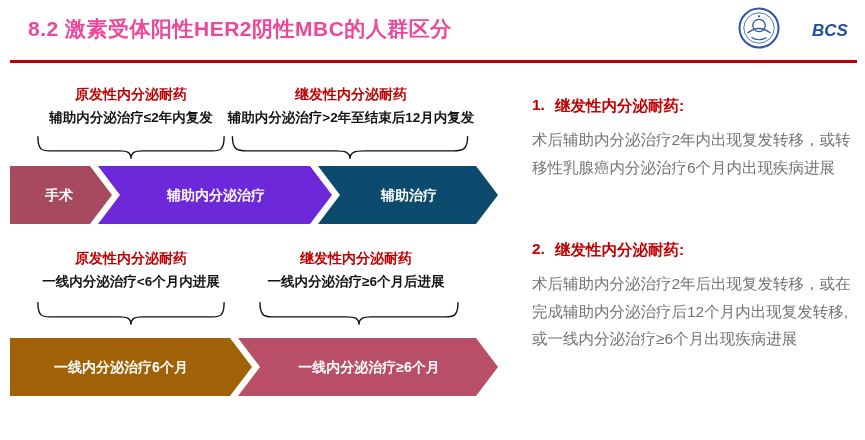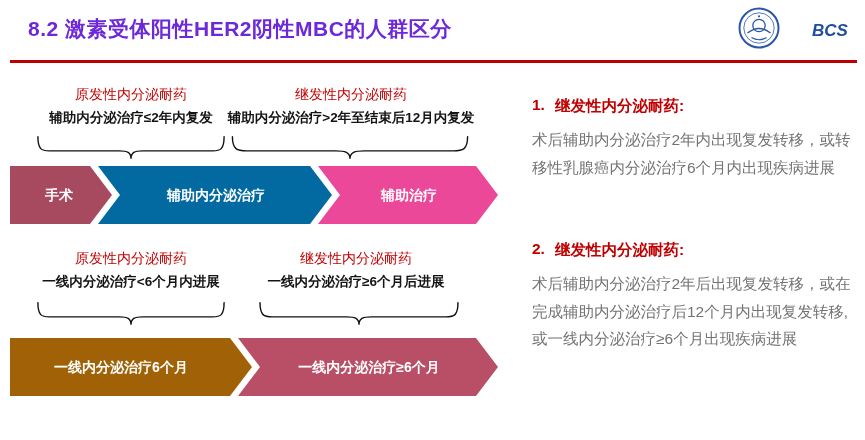--- a/index.html
+++ b/index.html
@@ -4,28 +4,28 @@
 <style>
   * { margin:0; padding:0; box-sizing:border-box; }
   html,body { background:#e9e9e9; }
   body { font-family:"Liberation Sans","DejaVu Sans",sans-serif; }
   .slide {
     position:relative; width:865px; height:440px; background:#ffffff;
     overflow:hidden; margin:0 auto;
   }
   .page-title {
     position:absolute; left:28px; top:15px; font-size:21px; font-weight:bold;
-    color:#6d28d9; letter-spacing:0.5px; white-space:nowrap;
+    color:#ec4899; letter-spacing:0.5px; white-space:nowrap;
   }
   .accent-line { position:absolute; left:10px; top:60px; width:847px; height:3px; }
   .logo-blue { position:absolute; left:738px; top:7px; width:42px; height:42px; }
   .logo-bcs  { position:absolute; left:790px; top:10px; width:68px; height:38px; }
 
   .label-block { position:absolute; text-align:center; }
-  .label-title { font-size:14px; font-weight:normal; white-space:nowrap; }
+  .label-title { font-size:14px; font-weight:bold; white-space:nowrap; }
   .label-sub   { font-size:13.5px; font-weight:bold; color:#141414; margin-top:5px; white-space:nowrap; }
 
   .brace { position:absolute; height:26px; }
   .brace svg { width:100%; height:100%; display:block; }
 
   .chevron {
     position:absolute; height:58px; display:flex; flex-direction:column;
     align-items:center; justify-content:center; color:#ffffff; font-weight:bold;
     font-size:14px; text-align:center; line-height:1.3; white-space:nowrap;
   }
@@ -80,24 +80,24 @@
     </div>
     <div class="brace" style="left:230px; top:134px; width:240px;">
       <svg viewBox="0 0 200 20" preserveAspectRatio="none">
         <path d="M2,2 C2,12 6,13 14,13 L88,13 C96,13 100,14 100,19 C100,14 104,13 112,13 L186,13 C194,13 198,12 198,2" fill="none" stroke="#111111" stroke-width="1.4" vector-effect="non-scaling-stroke" stroke-linecap="round"></path>
       </svg>
     </div>
 
     <div class="chevron cv-pentagon" style="left: 10px; top: 166px; width: 102px; background: rgb(168, 74, 95); padding-left: 16px;">
       <span>手术</span>
     </div>
-    <div class="chevron cv-chevron" style="left: 98px; top: 166px; width: 234px; background: #0369a1;">
+    <div class="chevron cv-chevron" style="left: 98px; top: 166px; width: 234px; background: #6d28d9;">
       <span>辅助内分泌治疗</span>
     </div>
-    <div class="chevron cv-chevron" style="left: 318px; top: 166px; width: 180px; background: #ec4899;">
+    <div class="chevron cv-chevron" style="left: 318px; top: 166px; width: 180px; background: #0c4a6e;">
       <span>辅助治疗</span>
     </div>
 
     <div class="label-block" style="left:30px; top:250px; width:202px;">
       <div class="label-title" style="color: rgb(192, 0, 0);">原发性内分泌耐药</div>
       <div class="label-sub">一线内分泌治疗&lt;6个月内进展</div>
     </div>
     <div class="label-block" style="left:240px; top:250px; width:232px;">
       <div class="label-title" style="color: rgb(192, 0, 0);">继发性内分泌耐药</div>
       <div class="label-sub">一线内分泌治疗≥6个月后进展</div>

